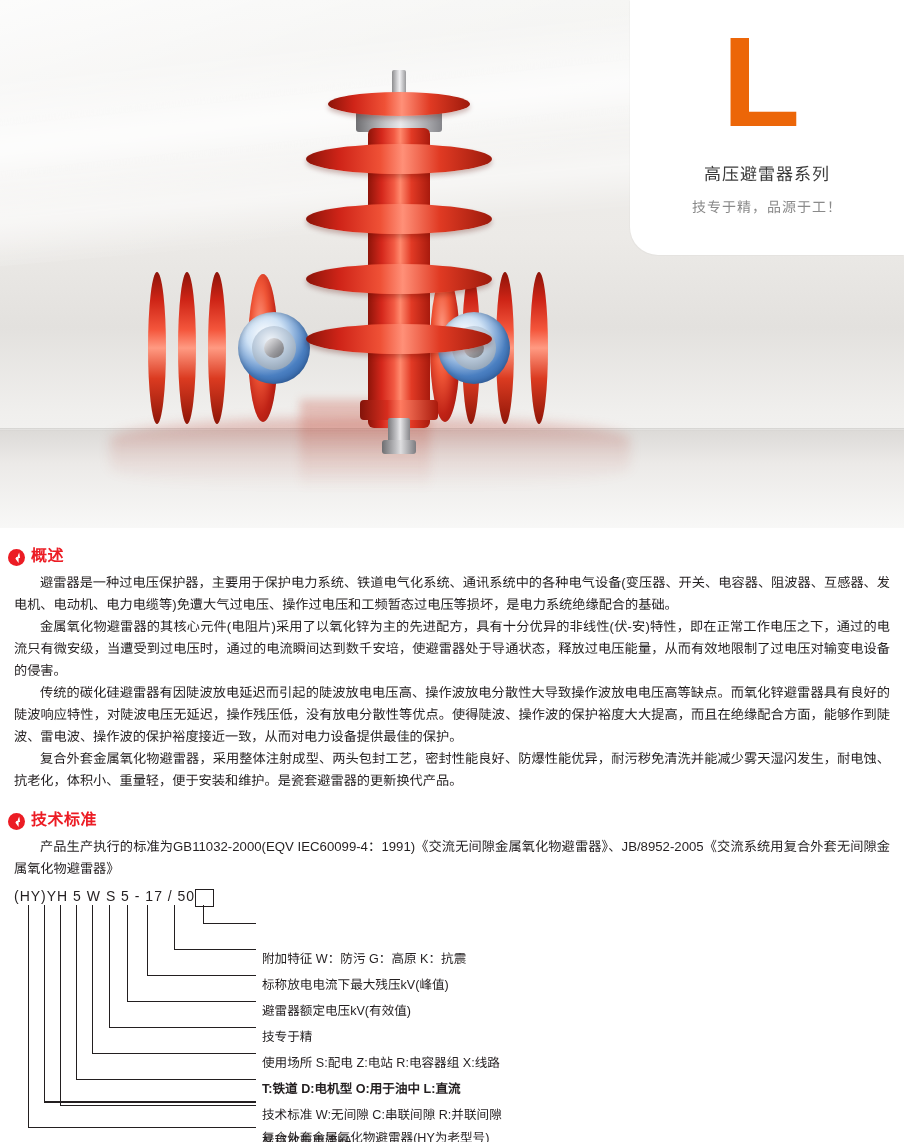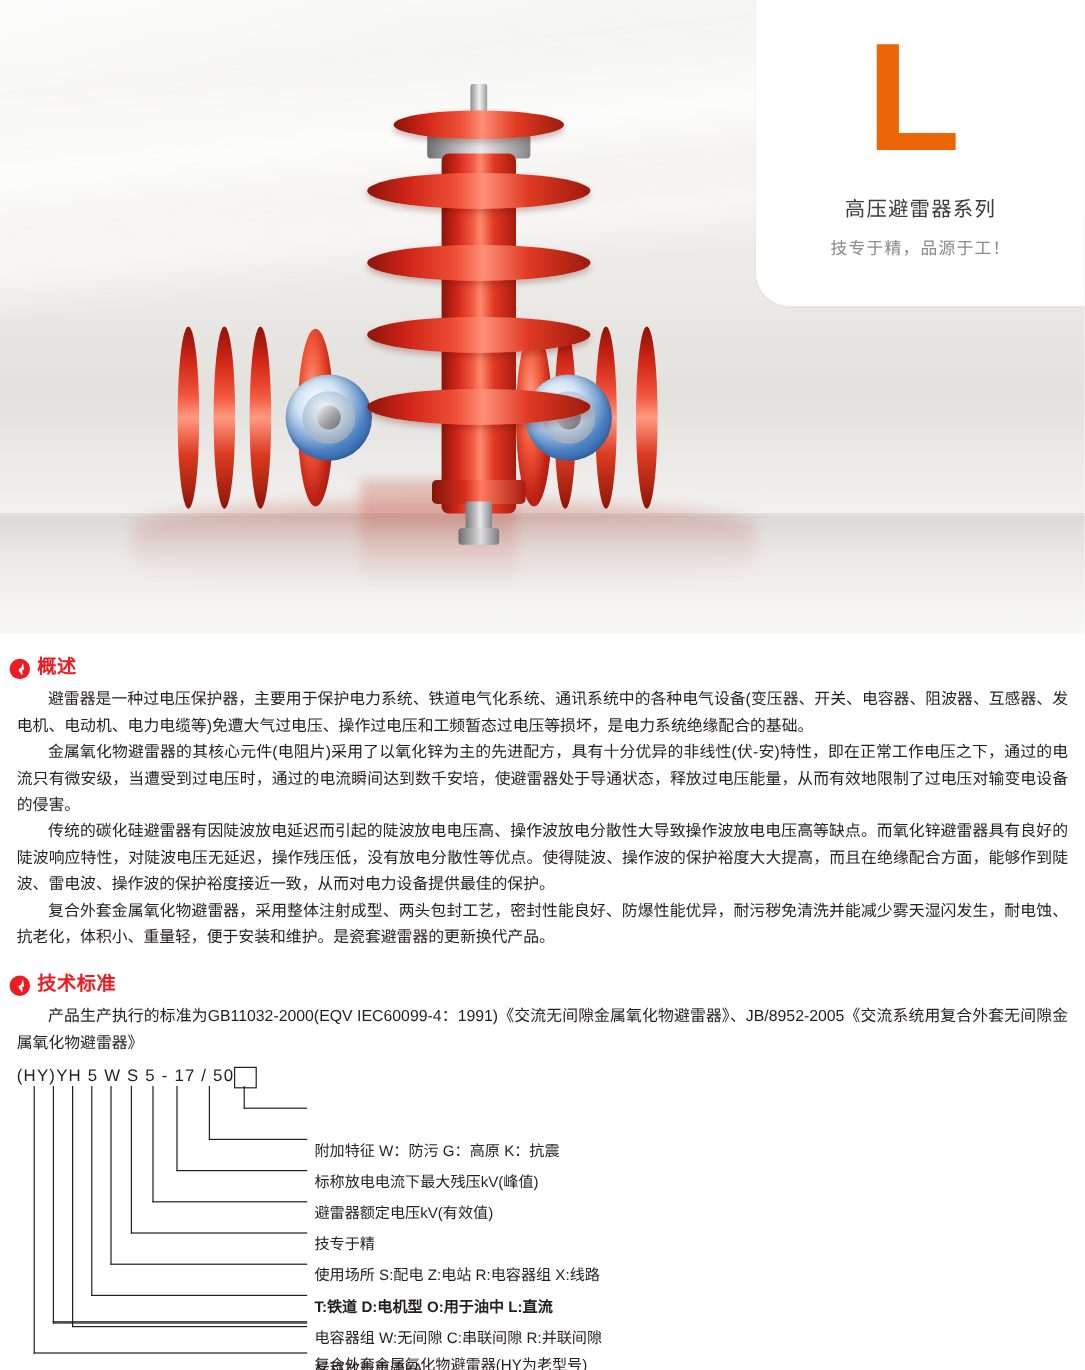--- a/index.html
+++ b/index.html
@@ -475,21 +475,21 @@
     <div class="leader" style="left:62px;   top:17px;  width:179px; height:174px;"></div>
     <div class="leader" style="left:46px;   top:17px;  width:195px; height:200px;"></div>
     <div class="leader" style="left:30px;   top:17px;  width:211px; height:196px;"></div>
 
     <div class="mlabel" style="left:248px; top:28px;">附加特征 W：防污 G：高原 K：抗震</div>
     <div class="mlabel" style="left:248px; top:54px;">标称放电电流下最大残压kV(峰值)</div>
     <div class="mlabel" style="left:248px; top:80px;">避雷器额定电压kV(有效值)</div>
     <div class="mlabel" style="left:248px; top:106px;">技专于精</div>
     <div class="mlabel" style="left:248px; top:132px;text-align:center;">使用场所 S:配电  Z:电站  R:电容器组  X:线路</div>
     <div class="mlabel" style="left:248px; top:158px;font-weight:bold;">T:铁道  D:电机型 O:用于油中  L:直流</div>
-    <div class="mlabel" style="left:248px; top:184px;">电容器组 W:无间隙  C:串联间隙  R:并联间隙</div>
+    <div class="mlabel" style="left:248px; top:184px;">技术标准 W:无间隙  C:串联间隙  R:并联间隙</div>
     <div class="mlabel" style="left:248px; top:210px;">标称放电电流kA</div>
 
     <div class="leader" style="left:30px; top:213px; width:211px; height:1px;"></div>
     <div class="leader" style="left:14px; top:17px;  width:227px; height:222px;"></div>
 
     <div class="mlabel" style="left:248px; top:207px;">复合外套金属氧化物避雷器(HY为老型号)</div>
 
   </div>
 </div>
 

